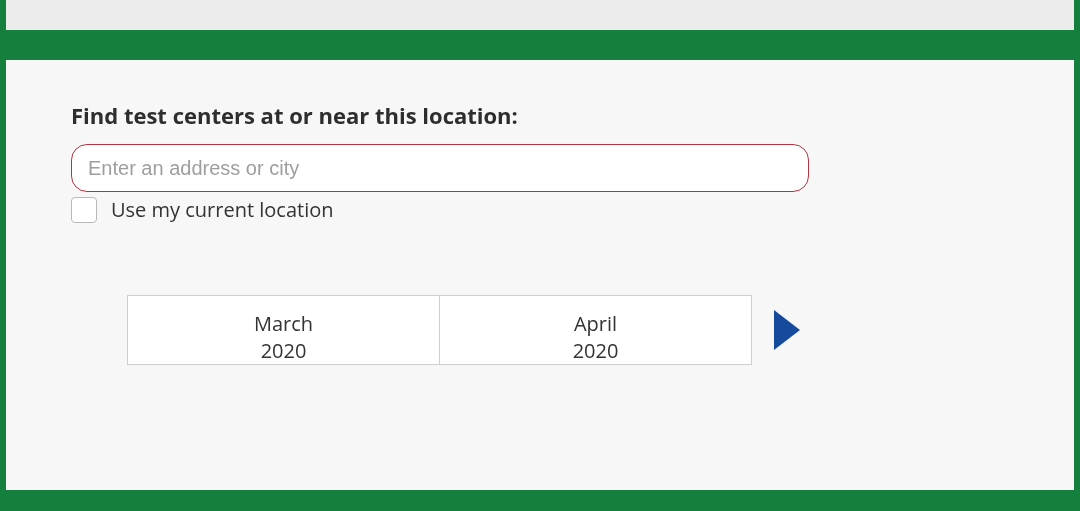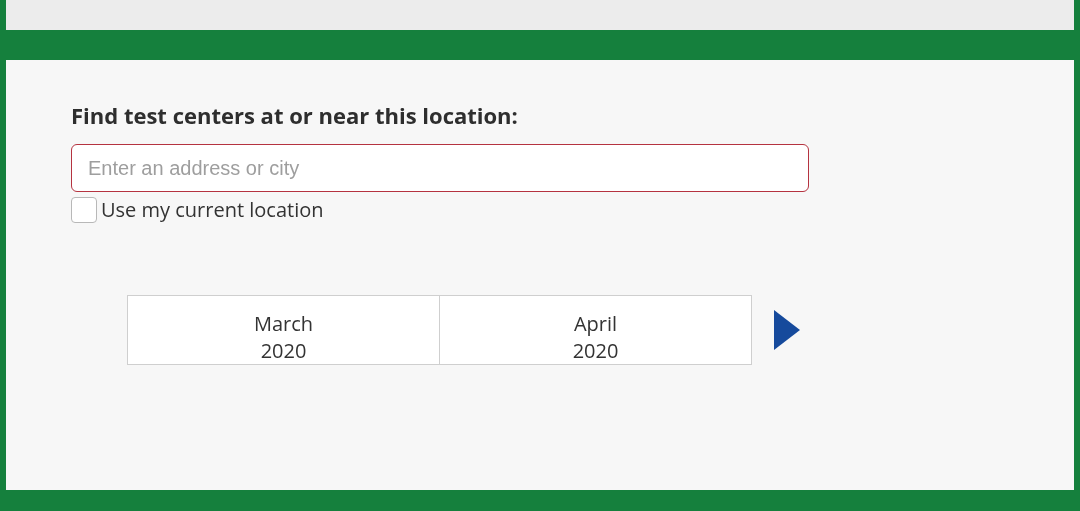--- a/index.html
+++ b/index.html
@@ -3,26 +3,26 @@
 <meta charset="utf-8">
 <style>
   * { box-sizing: border-box; margin: 0; padding: 0; }
   html, body { width: 1080px; height: 511px; font-family: "Segoe UI", "Open Sans", Arial, sans-serif; background: #eeeeee; }
   .page { width: 1080px; height: 511px; background: #15803d; padding-top: 0; }
   .topbar { height: 30px; width: 1068px; margin: 0 0 0 6px; background: #ececec; }
   .panel { background: #f7f7f7; margin: 30px 6px 0 6px; padding: 40px 0 44px 0; width: 1068px; min-height: 430px; }
   .content { width: 760px; margin-left: 65px; }
   .label-heading { font-size: 22px; font-weight: 700; color: #2e2e2e; margin-bottom: 14px; }
   .loc-input {
-    width: 738px; height: 48px; border: 1px solid #b53340; border-radius: 6px;
+    width: 738px; height: 48px; border: 1px solid #b53340; border-radius: 16px;
     padding: 0 16px; font-size: 20px; color: #333; background: #fff; outline: none;
   }
   .loc-input::placeholder { color: #9e9e9e; }
   .err-msg { color: #8e3340; font-size: 20px; line-height: 1.5; margin: 8px 0 4px 14px; width: 640px; }
-  .chk-row { display: flex; align-items: center; gap: 4px; margin-top: 4px; }
+  .chk-row { display: flex; align-items: center; gap: 14px; margin-top: 4px; }
   .chk {
     width: 26px; height: 26px; border: 1px solid #b8b8b8; border-radius: 4px; background: #fff;
     display: inline-block; cursor: pointer;
   }
   .chk-label { font-size: 20px; color: #333; }
   .spacer { height: 58px; }
   .month-row { display: flex; align-items: center; gap: 0; margin-top: 14px; }
   .month-lead { width: 56px; }
   .month-cell {
     width: 313px; height: 70px; border: 1px solid #cfcfcf; background: #fff;

